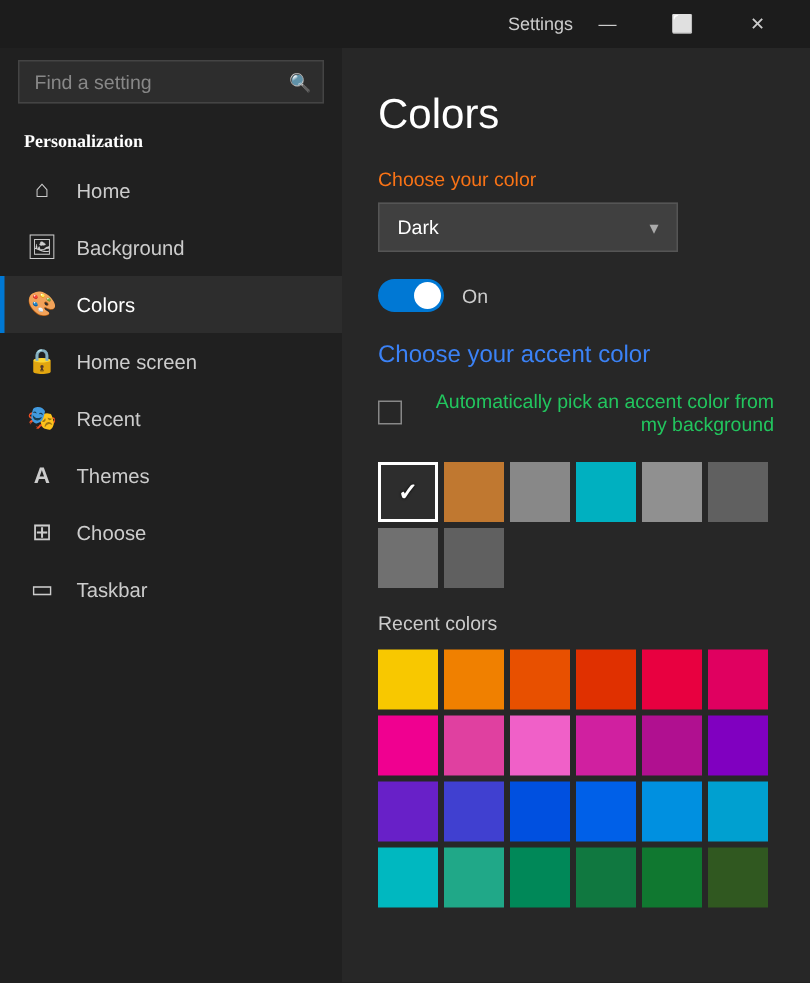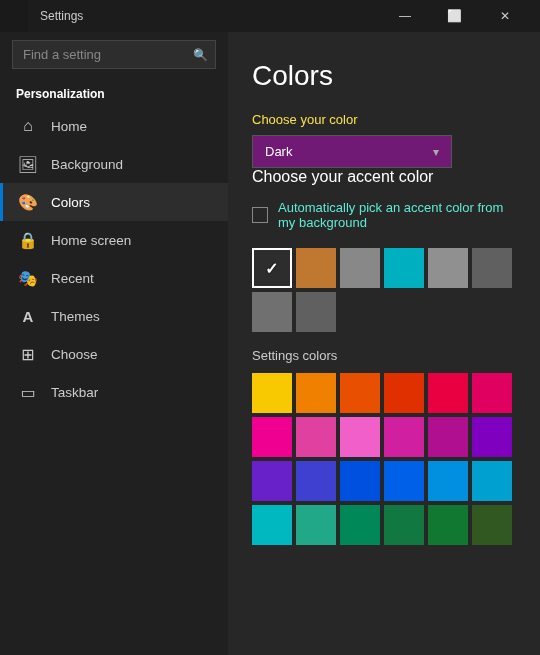--- a/index.html
+++ b/index.html
@@ -13,23 +13,22 @@
       display: flex;
       flex-direction: column;
     }
     
     .title-bar {
       height: 32px;
       background: #1c1c1c;
       display: flex;
       align-items: center;
       padding: 0 12px;
-      justify-content: space-between;
-      flex-shrink: 0;
-      margin-left: 28px;
+      justify-content: flex-end;
+      flex-shrink: 0;
     }
     .title-bar-title {
       font-size: 12px;
       color: #ccc;
     }
     .title-bar-controls {
       display: flex;
       gap: 4px;
     }
     .title-bar-btn {
@@ -81,20 +80,21 @@
       top: 50%;
       transform: translateY(-50%);
       color: #888;
       font-size: 12px;
     }
     .sidebar-section-label {
       font-size: 12px;
       font-weight: 600;
       color: #ffffff;
       padding: 10px 16px 6px 16px;
+      font-family: Liberation Serif, serif;
     }
     .sidebar-item {
       display: flex;
       align-items: center;
       padding: 10px 16px;
       cursor: pointer;
       font-size: 13.5px;
       color: #ccc;
       gap: 14px;
       border-left: 3px solid transparent;
@@ -122,34 +122,35 @@
       overflow-y: auto;
     }
     .page-title {
       font-size: 28px;
       font-weight: 300;
       margin-bottom: 20px;
       color: #fff;
     }
     .section-label {
       font-size: 13px;
-      color: #fde047;
+      color: #f97316;
       margin-bottom: 8px;
     }
     .dropdown-select {
-      background: #701a75;
+      background: #404040;
       border: 1px solid #555;
       color: #fff;
       padding: 8px 12px;
       font-size: 13px;
       width: 200px;
       display: flex;
       align-items: center;
       justify-content: space-between;
       cursor: pointer;
+      margin-bottom: 18px;
     }
     .dropdown-arrow { font-size: 12px; color: #aaa; }
 
     .transparency-row {
       display: flex;
       align-items: center;
       gap: 12px;
       margin-bottom: 20px;
     }
     .toggle {
@@ -169,36 +170,36 @@
       top: 2px;
       right: 2px;
       transition: left 0.2s;
     }
     .toggle-label { font-size: 13px; color: #ccc; }
 
     .accent-heading {
       font-size: 16px;
       font-weight: 400;
       margin-bottom: 14px;
-      color: #ffffff;
+      color: #3b82f6;
     }
     .checkbox-row {
       display: flex;
       align-items: center;
       gap: 10px;
       margin-bottom: 18px;
     }
     .checkbox-box {
       width: 16px;
       height: 16px;
       border: 1px solid #888;
       background: transparent;
       flex-shrink: 0;
     }
-    .checkbox-text { font-size: 13px; color: #5eead4; }
+    .checkbox-text { font-size: 13px; color: #22c55e; text-align: right; }
 
     .colors-section-label {
       font-size: 13px;
       color: #ccc;
       margin-bottom: 10px;
     }
     .color-grid {
       display: flex;
       flex-wrap: wrap;
       gap: 4px;
@@ -279,40 +280,46 @@
 
   <div class="main-content">
     <h1 class="page-title">Colors</h1>
 
     <div class="section-label">Choose your color</div>
     <div class="dropdown-select">
       <span>Dark</span>
       <span class="dropdown-arrow">▾</span>
     </div>
 
+    <div class="transparency-row">
+      <div class="toggle">
+        <div class="toggle-knob"></div>
+      </div>
+      <span class="toggle-label">On</span>
+    </div>
 
     <div class="accent-heading">Choose your accent color</div>
 
     <div class="checkbox-row">
       <div class="checkbox-box"></div>
       <span class="checkbox-text">Automatically pick an accent color from my background</span>
     </div>
 
     <div class="color-grid" id="recent-colors-grid">
         <div class="color-swatch selected" style="background: rgb(45, 45, 45); border: 2px solid rgb(255, 255, 255);"></div>
         <div class="color-swatch" style="background: rgb(192, 120, 48);"></div>
         <div class="color-swatch" style="background: rgb(136, 136, 136);"></div>
         <div class="color-swatch" style="background: rgb(0, 176, 192);"></div>
         <div class="color-swatch" style="background: rgb(144, 144, 144);"></div>
         <div class="color-swatch" style="background: rgb(96, 96, 96);"></div>
         <div class="color-swatch" style="background: rgb(112, 112, 112);"></div>
         <div class="color-swatch" style="background: rgb(96, 96, 96);"></div>
       </div>
 
-    <div class="colors-section-label">Settings colors</div>
+    <div class="colors-section-label">Recent colors</div>
     <div class="color-grid" id="windows-colors-grid">
         <div class="color-swatch" style="background: rgb(248, 200, 0);"></div>
         <div class="color-swatch" style="background: rgb(240, 128, 0);"></div>
         <div class="color-swatch" style="background: rgb(232, 80, 0);"></div>
         <div class="color-swatch" style="background: rgb(224, 48, 0);"></div>
         <div class="color-swatch" style="background: rgb(232, 0, 64);"></div>
         <div class="color-swatch" style="background: rgb(224, 0, 96);"></div>
         <div class="color-swatch" style="background: rgb(240, 0, 144);"></div>
         <div class="color-swatch" style="background: rgb(224, 64, 160);"></div>
         <div class="color-swatch" style="background: rgb(240, 96, 200);"></div>

